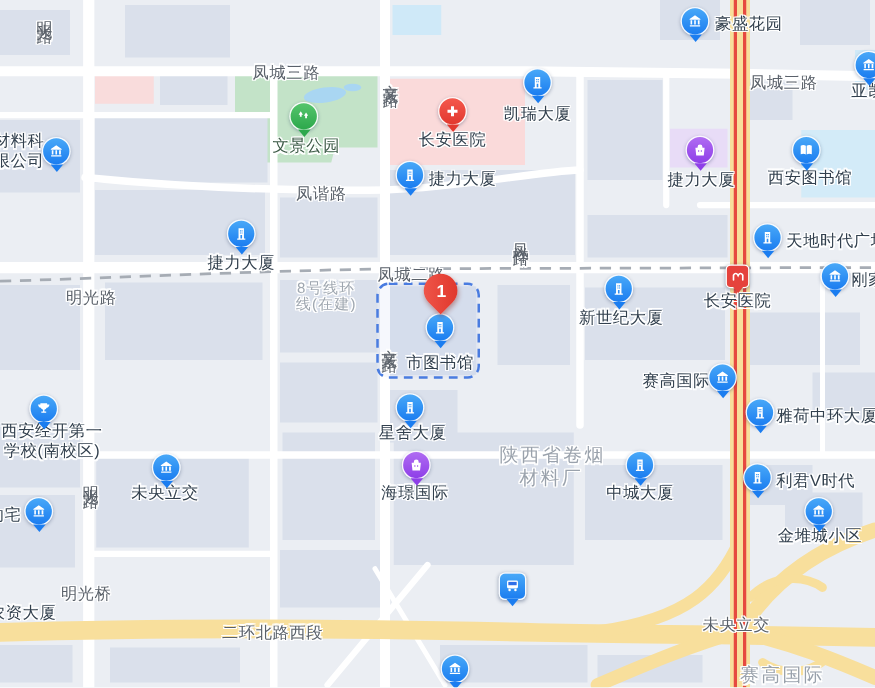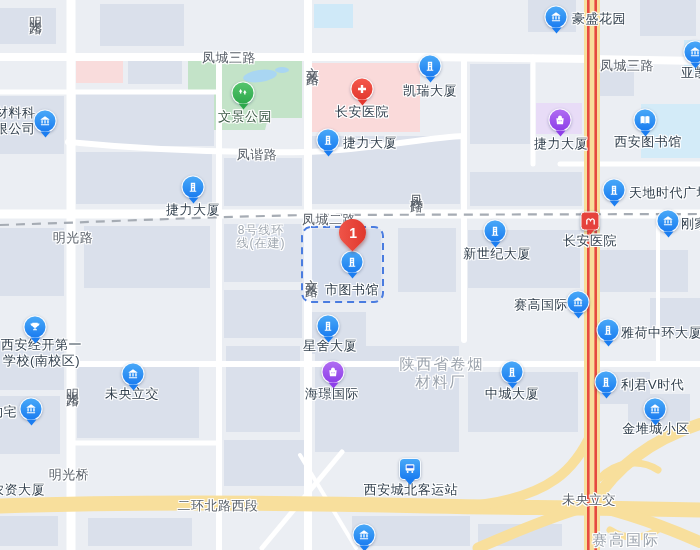--- a/index.html
+++ b/index.html
@@ -187,21 +187,20 @@
   <div class="lbl ctr" style="left:332px;top:385px">海璟国际</div>
   <div class="lbl ctr" style="left:132px;top:385px">未央立交</div>
   <div class="lbl two" style="left:1px;top:337px">西安经开第一</div>
   <div class="lbl two" style="left:3px;top:353px">学校(南校区)</div>
   <div class="lbl" style="left:-10px;top:403px">约宅</div>
   <div class="lbl two" style="left:-5px;top:105px">材料科</div>
   <div class="lbl two" style="left:-5px;top:121px">限公司</div>
   <div class="lbl ctr" style="left:512px;top:385px">中城大厦</div>
   <div class="lbl" style="left:621px;top:376px">利君V时代</div>
   <div class="lbl ctr" style="left:656px;top:420px">金堆城小区</div>
-  <div class="lbl ctr" style="left:411px;top:481px">西安城北客运站</div>
   <div class="lbl" style="left:-9px;top:481px">农资大厦</div>
 
   <div class="m blue" style="left:556px;top:17px">
       <svg width="13" height="13" viewBox="0 0 24 24" fill="#fff">
         <path d="M12 3.2 20 8.6v1H4v-1zM5.4 10.6h2.4v6.2H5.4zM10.8 10.6h2.4v6.2h-2.4zM16.2 10.6h2.6v6.2h-2.6zM4.4 17.8h15.2v2H4.4z"></path>
       </svg>
     </div>
   <div class="m blue" style="left:695px;top:52px">
       <svg width="13" height="13" viewBox="0 0 24 24" fill="#fff">
         <path d="M12 3.2 20 8.6v1H4v-1zM5.4 10.6h2.4v6.2H5.4zM10.8 10.6h2.4v6.2h-2.4zM16.2 10.6h2.6v6.2h-2.6zM4.4 17.8h15.2v2H4.4z"></path>

